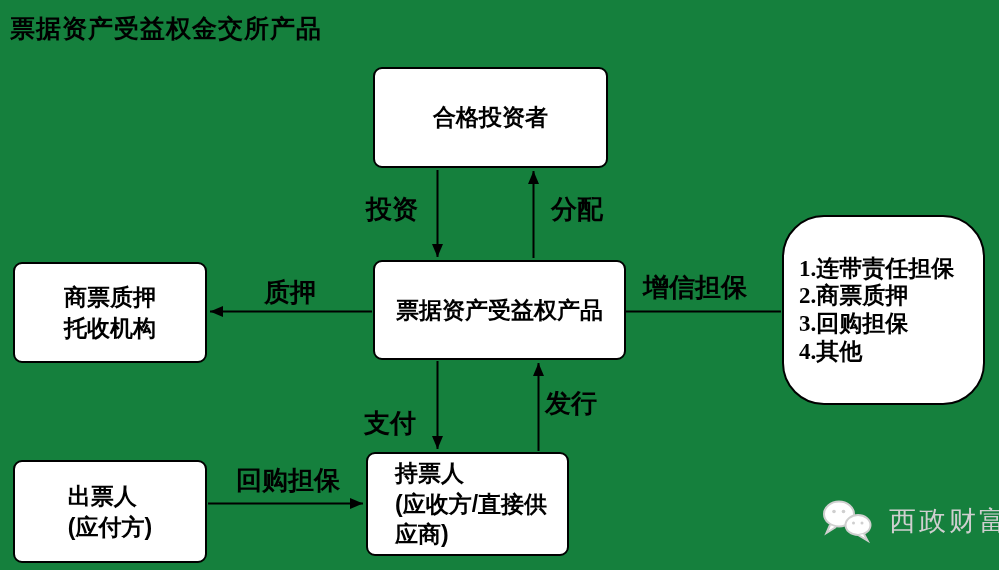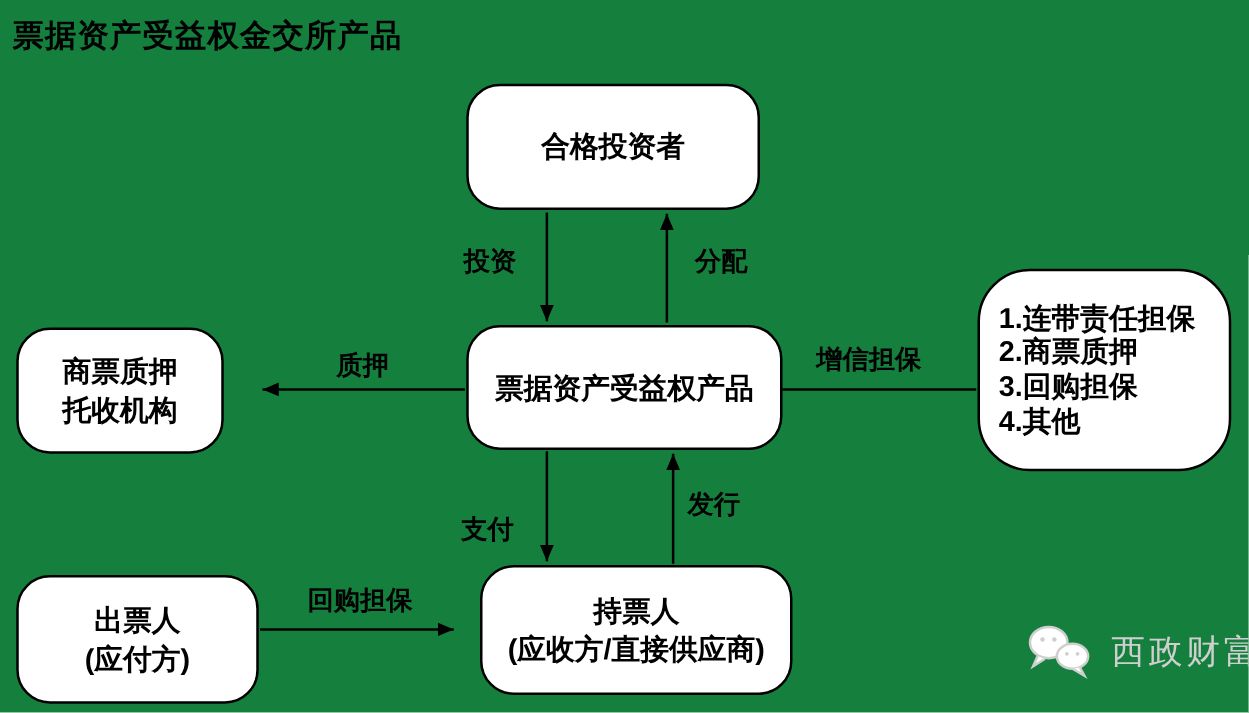--- a/index.html
+++ b/index.html
@@ -18,43 +18,43 @@
     top: 12px;
     font-size: 25px;
     font-weight: bold;
     letter-spacing: 1px;
     white-space: nowrap;
   }
   .node {
     position: absolute;
     box-sizing: border-box;
     border: 2.5px solid #000000;
-    border-radius: 27px;
+    border-radius: 9px;
     background: #ffffff;
     display: flex;
     align-items: center;
     justify-content: center;
-    text-align: center;
+    text-align: left;
     font-weight: bold;
     font-size: 23px;
     line-height: 1.32;
     white-space: pre-line;
   }
   .node-investor      { left: 373px; top: 67px;  width: 235px; height: 101px; }
   .node-product       { left: 373px; top: 260px; width: 253px; height: 100px; }
-  .node-pledge-agency { left: 13px;  top: 262px; width: 166px; height: 101px; }
-  .node-credit        { left: 782px; top: 215px; width: 203px; height: 162px;
+  .node-pledge-agency { left: 13px;  top: 262px; width: 194px; height: 101px; }
+  .node-credit        { left: 782px; top: 215px; width: 203px; height: 190px;
                         border-radius: 42px; justify-content: flex-start;
-                        text-align: left; padding: 0 8px 0 15px; line-height: 1.2; }
+                        text-align: left; padding: 0 8px 0 15px; line-height: 1.2; font-family: Liberation Serif, serif; }
   .node-drawer        { left: 13px;  top: 460px; width: 194px; height: 103px; }
-  .node-holder        { left: 384px; top: 452px; width: 250px; height: 104px; }
+  .node-holder        { left: 366px; top: 452px; width: 203px; height: 104px; padding-left: 27px; }
   .edge-label {
     position: absolute;
     font-weight: bold;
-    font-size: 21px;
+    font-size: 26px;
     transform: translate(-50%, -50%);
     white-space: nowrap;
   }
   .lbl-invest   { left: 392px; top: 209px; }
   .lbl-dist     { left: 577px; top: 209px; }
   .lbl-pledge   { left: 290px; top: 292px; }
   .lbl-credit   { left: 695px; top: 287px; }
   .lbl-pay      { left: 390px; top: 423px; text-align: center; }
   .lbl-issue    { left: 571px; top: 403px; }
   .lbl-bill     { left: 288px; top: 480px; }

